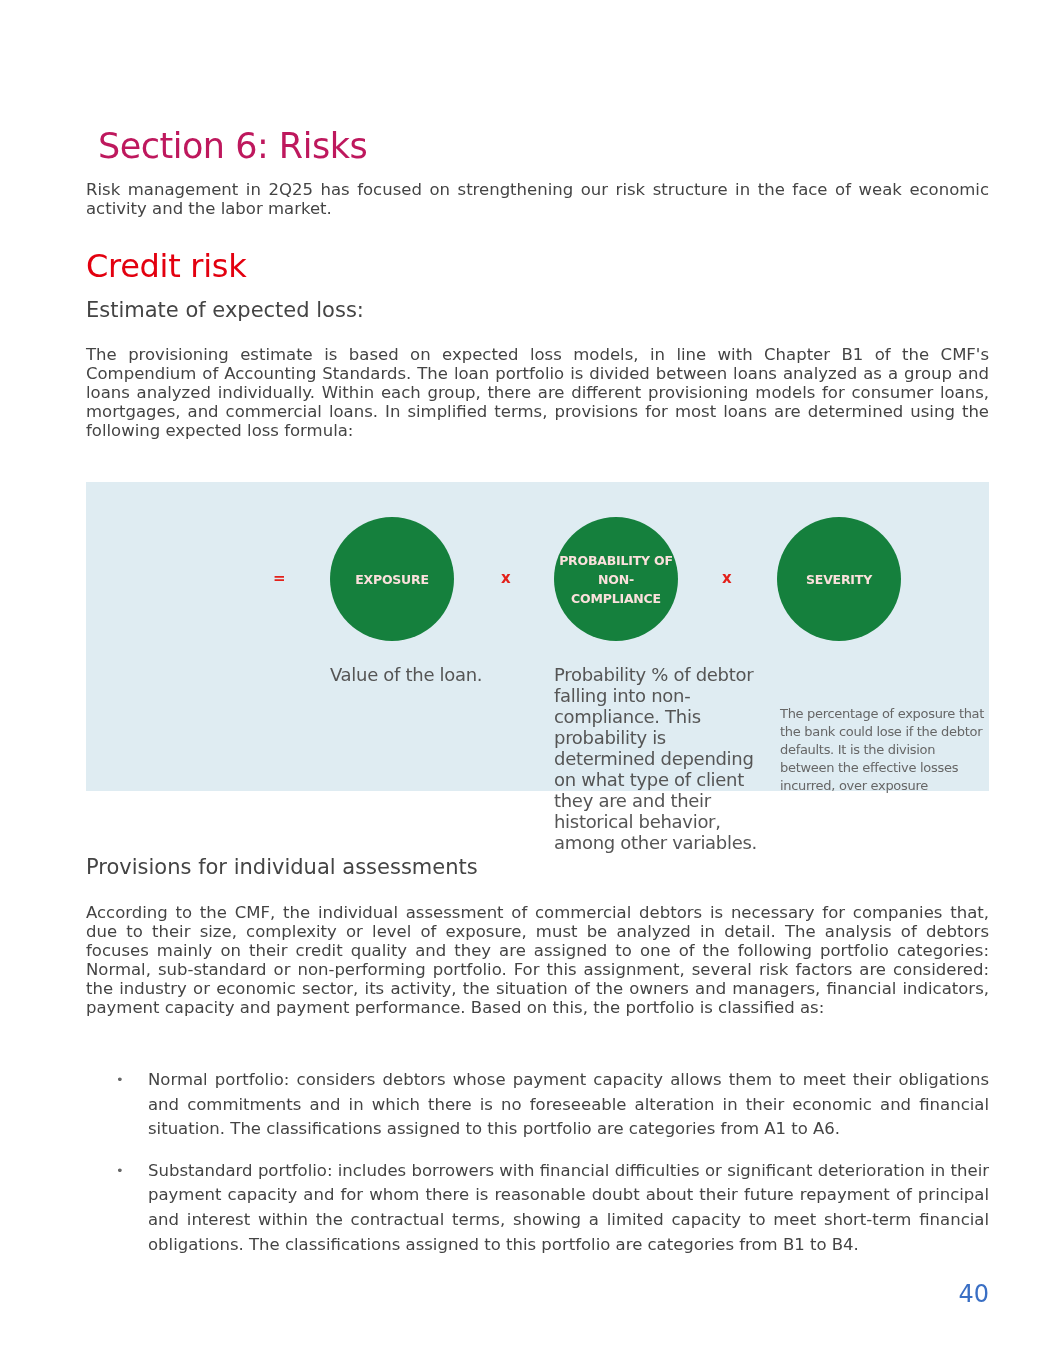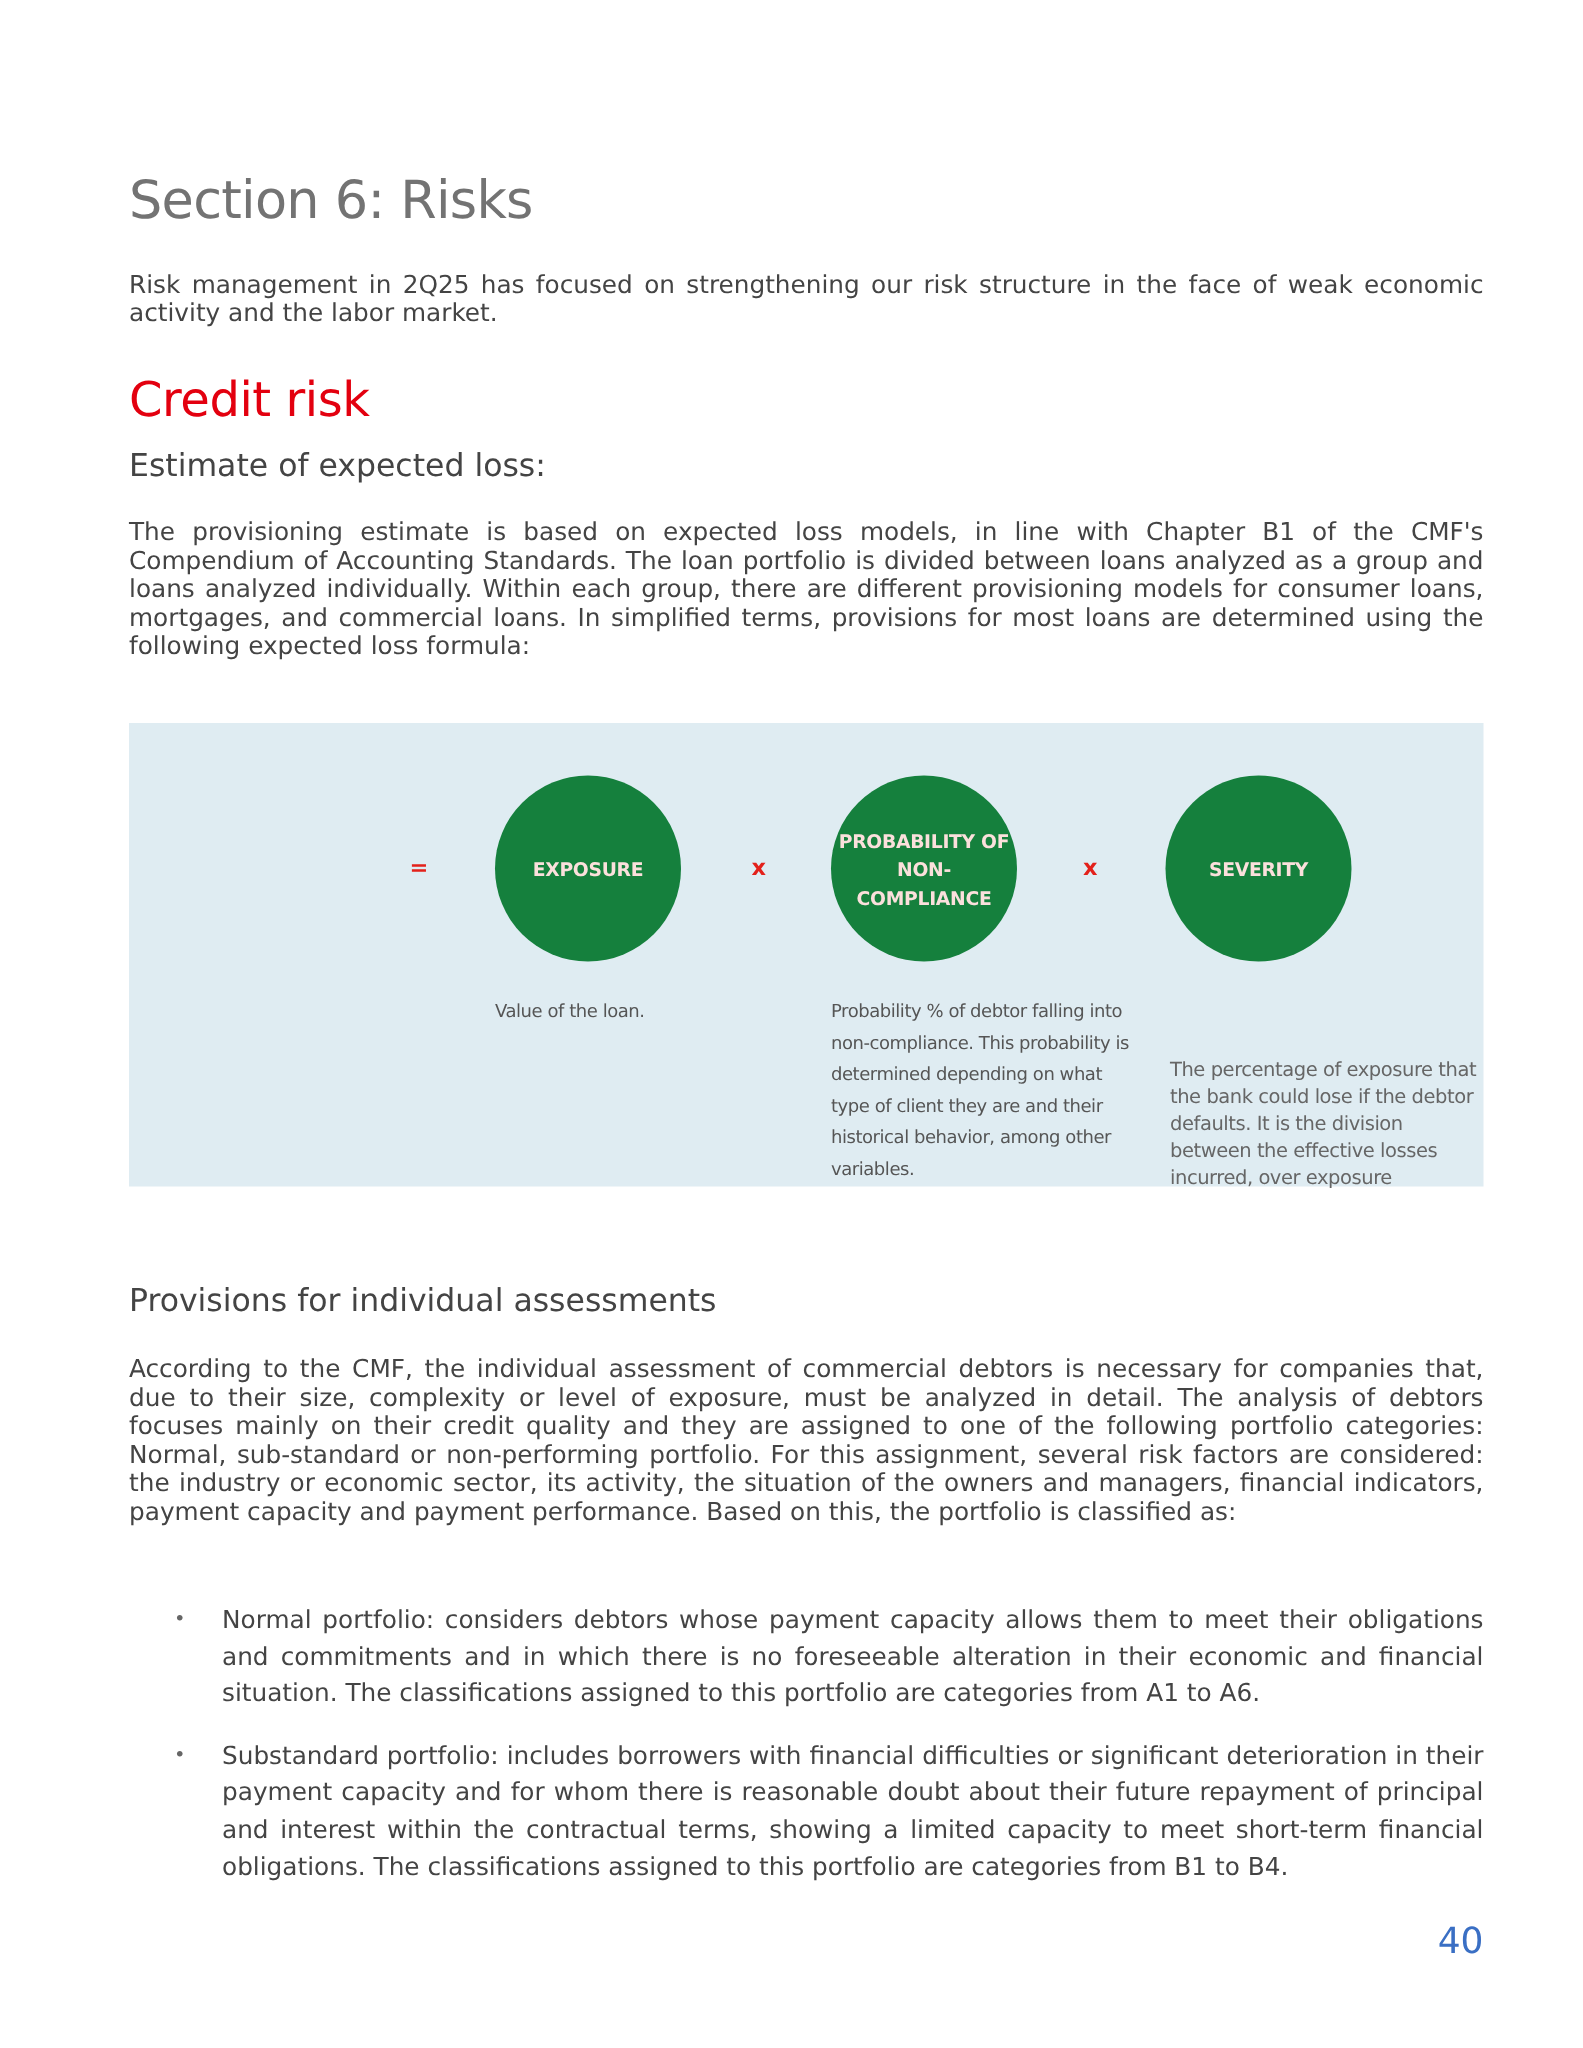--- a/index.html
+++ b/index.html
@@ -1,34 +1,34 @@
 <!DOCTYPE html>
 <html><head>
 <meta charset="utf-8">
 <style>
   html, body { margin: 0; padding: 0; background: #ffffff; }
   body { width: 1055px; height: 1365px; position: relative; overflow: hidden;
          font-family: "DejaVu Sans", sans-serif; color: #3c3c3c; }
   .page { position: absolute; left: 86px; top: 0; width: 903px; }
-  h1 { position: absolute; top: 114px; left: 0; margin: 0; font-weight: normal;
-       font-size: 35px; color: #737373; letter-spacing: -0.5px; white-space: nowrap; }
+  h1 { position: absolute; top: 114px; left: 0; margin: 12px; font-weight: normal;
+       font-size: 35px; color: #be185d; letter-spacing: -0.5px; white-space: nowrap; }
   .p { position: absolute; left: 0; width: 903px; margin: 0; font-size: 16.5px;
        line-height: 19px; text-align: justify; color: #444; }
   h2 { position: absolute; left: 0; margin: 0; font-weight: normal; font-size: 32px;
        color: #e3000f; letter-spacing: -0.3px; }
   h3 { position: absolute; left: 0; margin: 0; font-weight: normal; font-size: 21px;
        color: #444; }
   .diagram { position: absolute; left: 0; top: 482px; width: 903px; height: 309px;
              background: #dfecf2; }
   .circle { position: absolute; top: 35px; width: 124px; height: 124px; border-radius: 50%;
             background: #15803d; color: #fbe0dc; display: flex; align-items: center;
             justify-content: center; text-align: center; font-size: 12.5px; font-weight: bold;
             line-height: 19px; letter-spacing: -0.2px; }
   .op { position: absolute; top: 87px; color: #e3211b; font-size: 15px; font-weight: bold; }
-  .desc { position: absolute; font-size: 12px; line-height: 21px; color: #555; letter-spacing: -0.3px; }
+  .desc { position: absolute; font-size: 18px; line-height: 21px; color: #555; letter-spacing: -0.3px; }
   .desc.sev { line-height: 18px; font-size: 13px; color: #666; margin-top: 36px; }
   .bullets { position: absolute; left: 0; top: 1068px; width: 903px; margin: 0; padding: 0; list-style: none; }
   .bullets li { position: relative; padding-left: 62px; font-size: 16.5px; line-height: 24.6px;
                 text-align: justify; color: #444; margin-bottom: 17px; }
   .bullet-dot { position: absolute; left: 30px; top: 0; color: #666; font-size: 13px; }
   .pagenum { position: absolute; right: 66px; top: 1280px; color: #3a6fc4; font-size: 24px; }
 </style>
 </head>
 <body>
 

